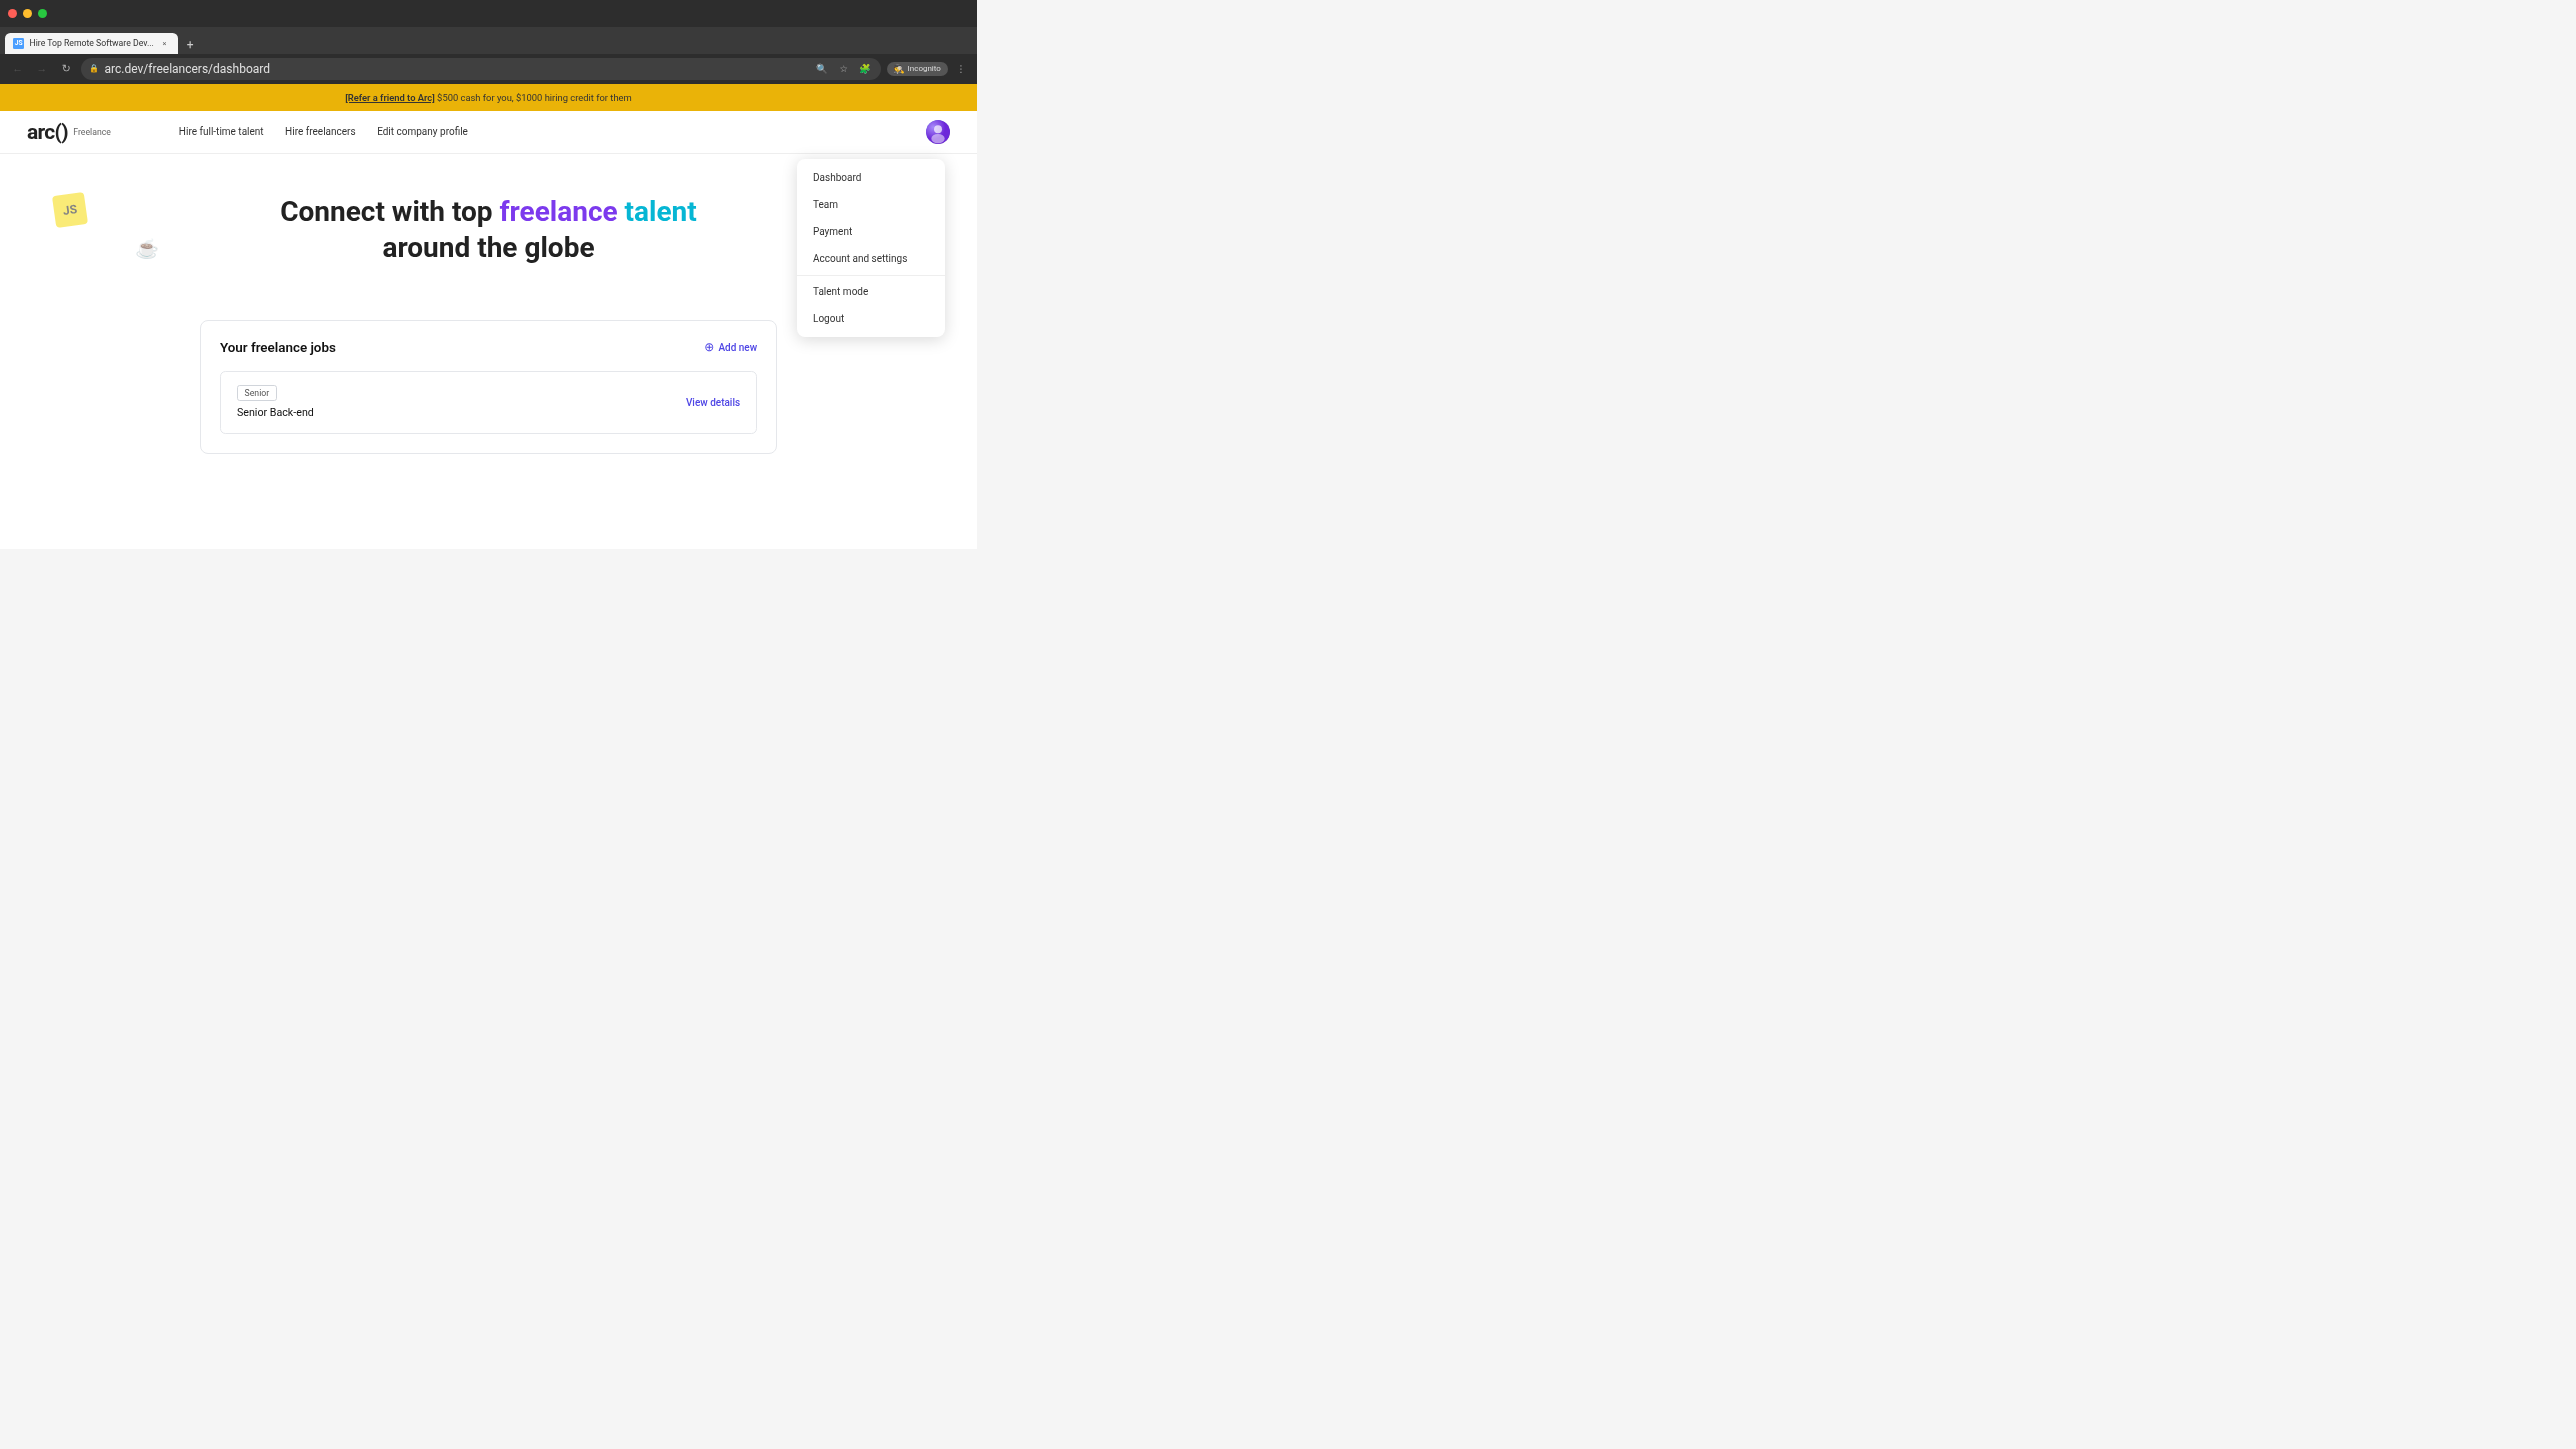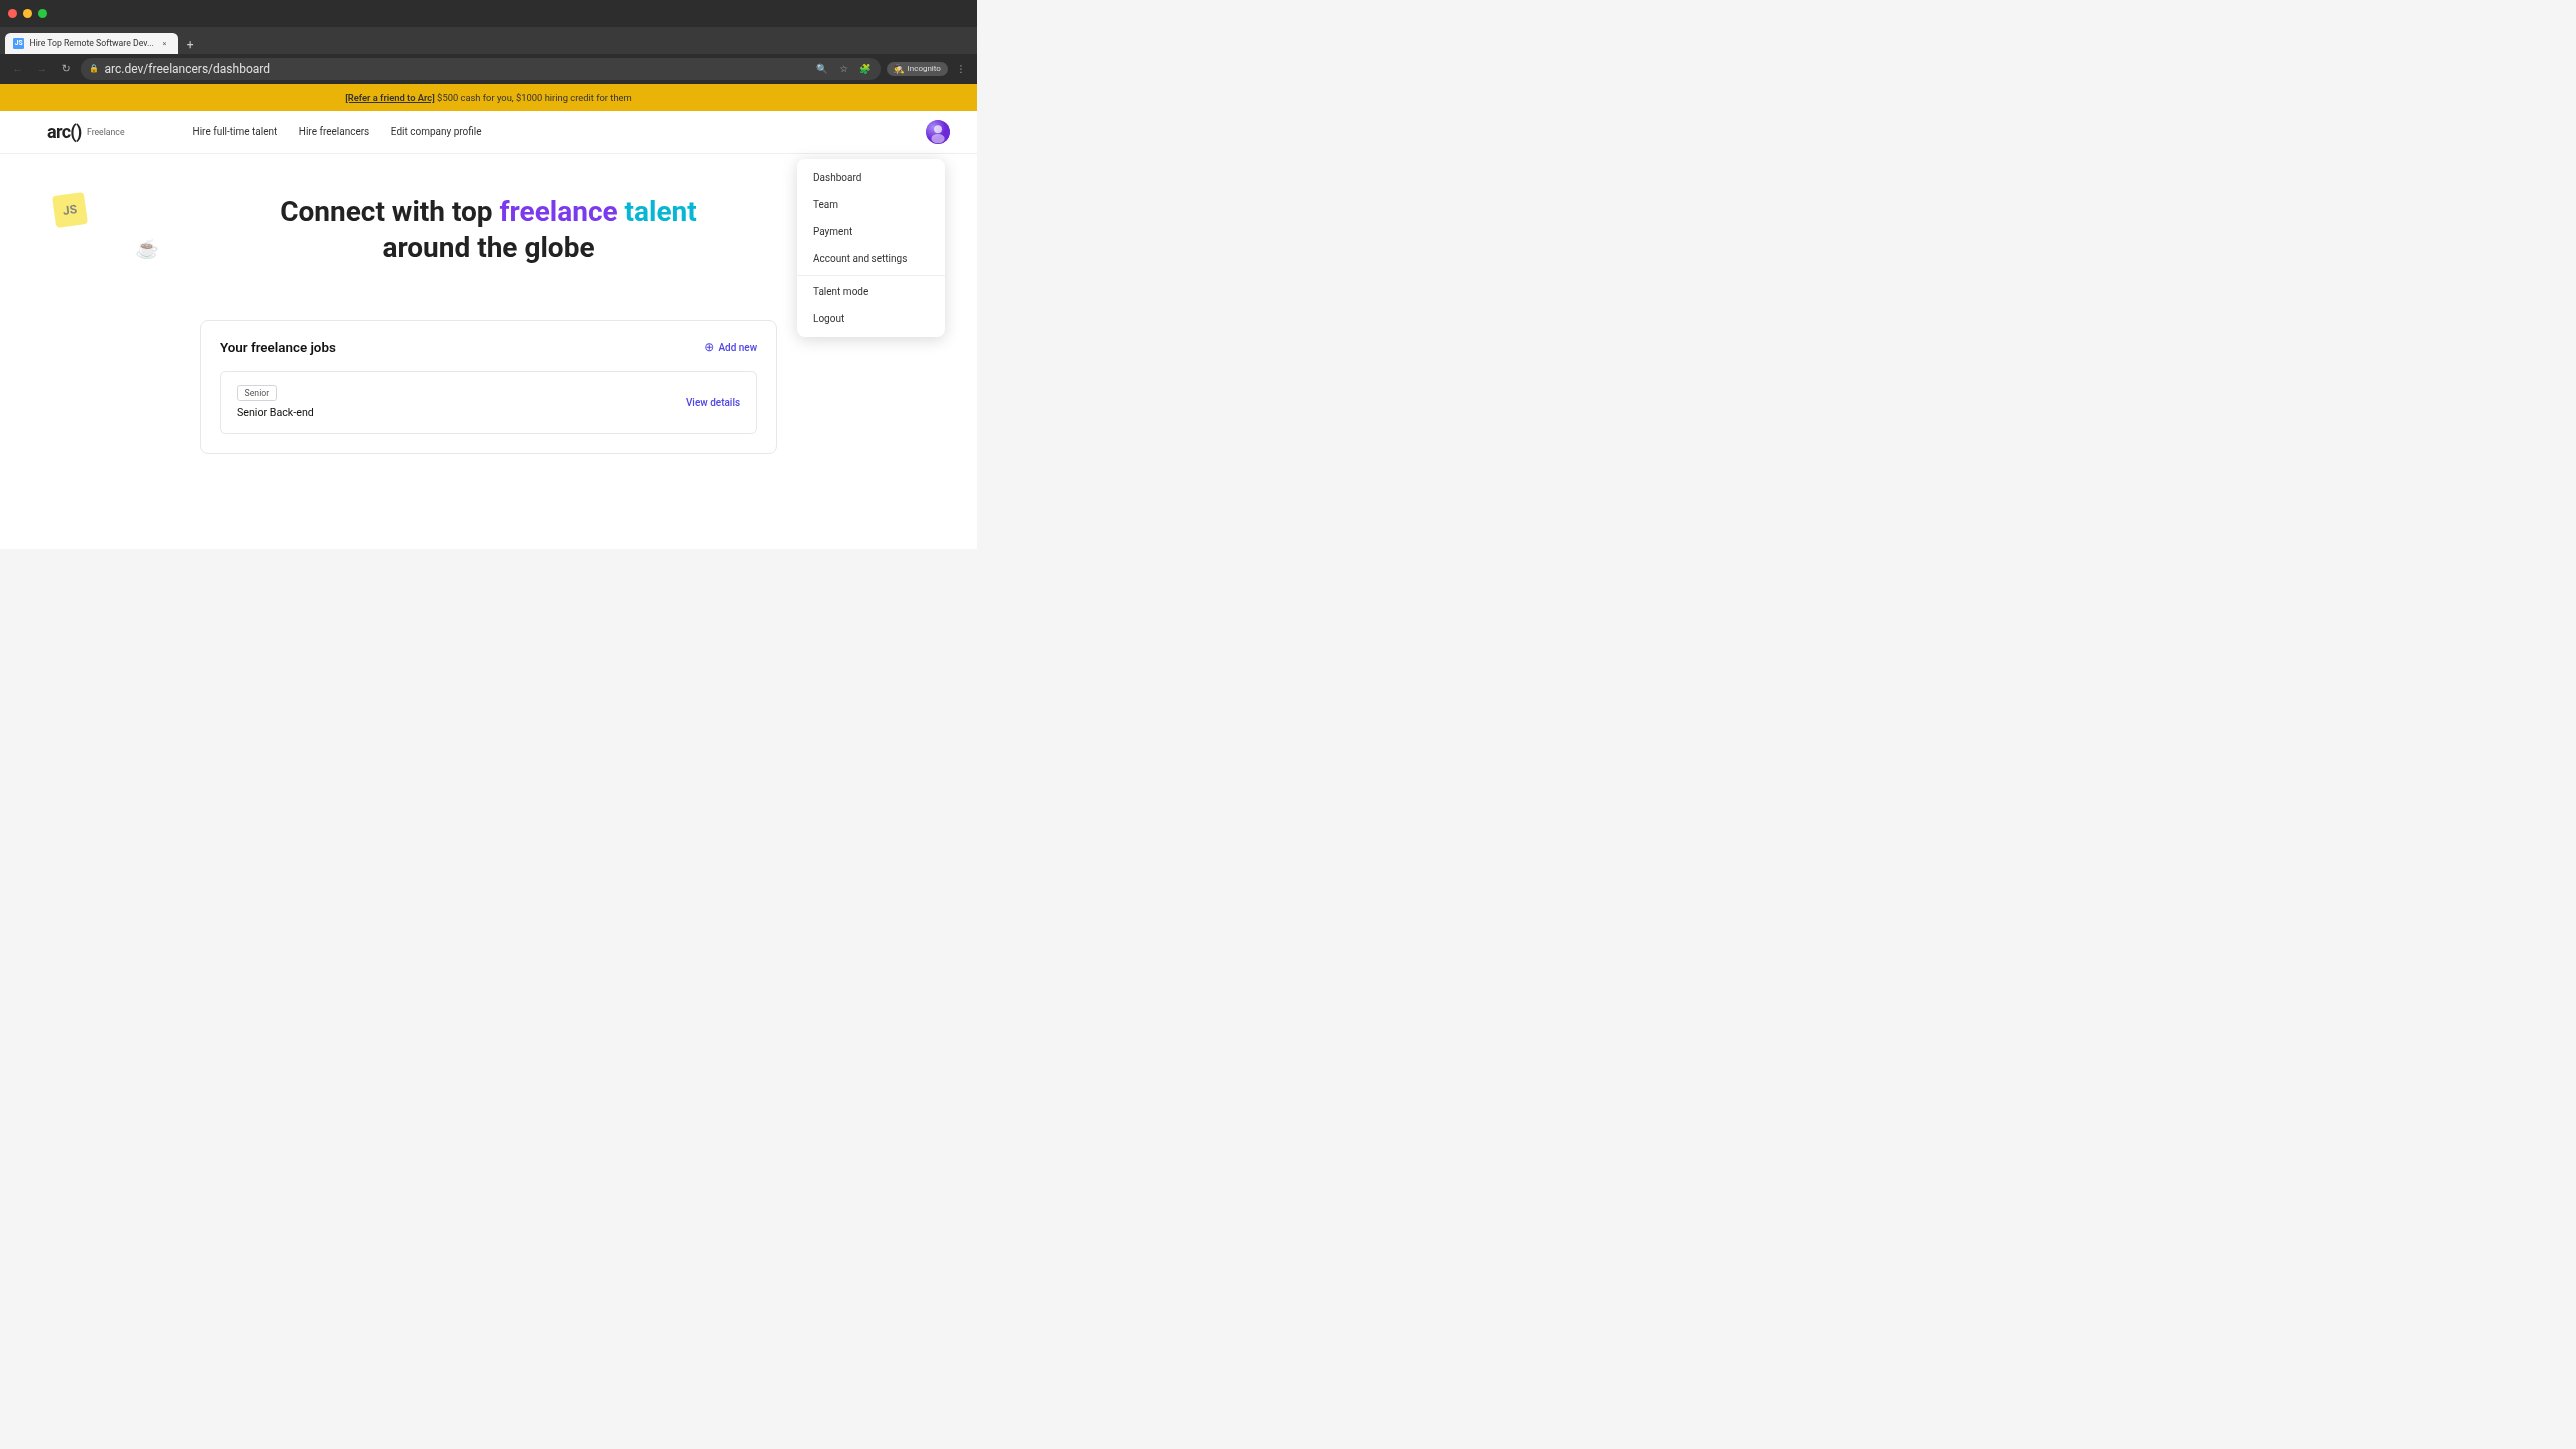--- a/index.html
+++ b/index.html
@@ -219,25 +219,24 @@
       gap: 32px;
     }
 
     .logo-area {
       display: flex;
       align-items: center;
       gap: 5.4px;
     }
 
     .logo-text {
-      font-size: 18px;
+      font-size: 21px;
       font-weight: 700;
       color: #222;
       letter-spacing: -0.7px;
-      margin-left: 20px;
     }
 
     .logo-badge {
       font-size: 8.7px;
       color: #666;
       font-weight: 400;
     }
 
     .nav-links {
       display: flex;

